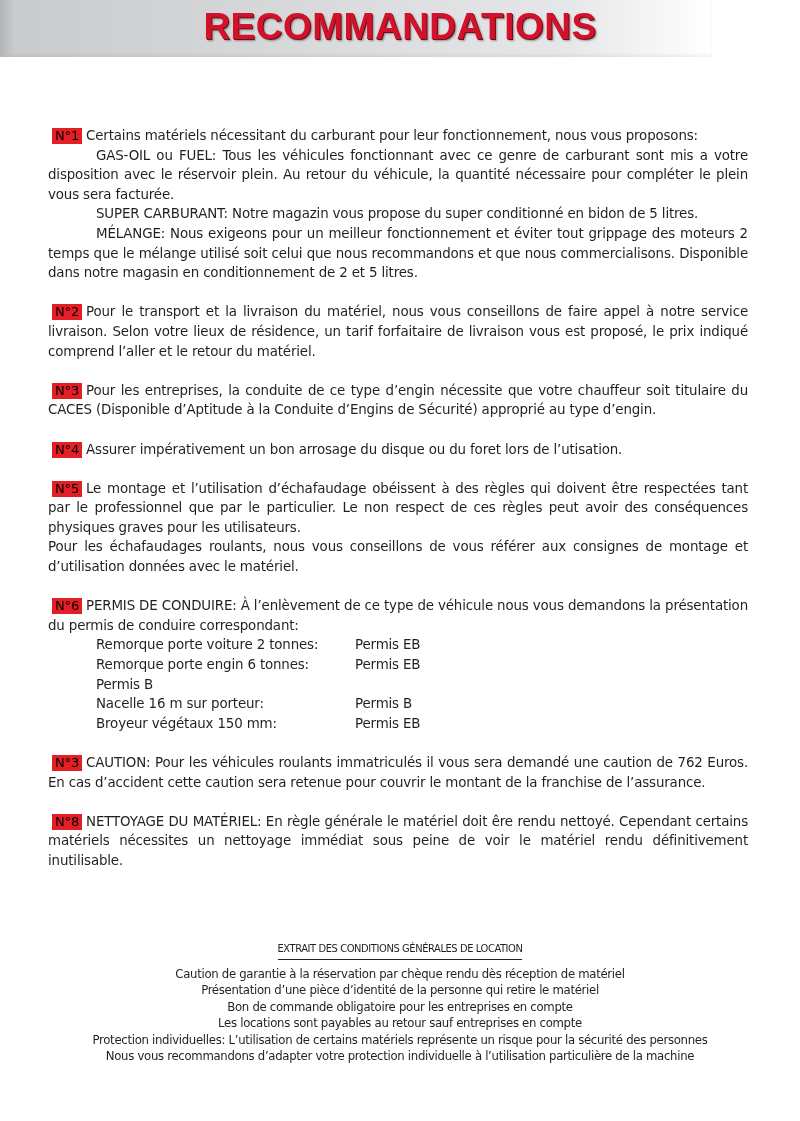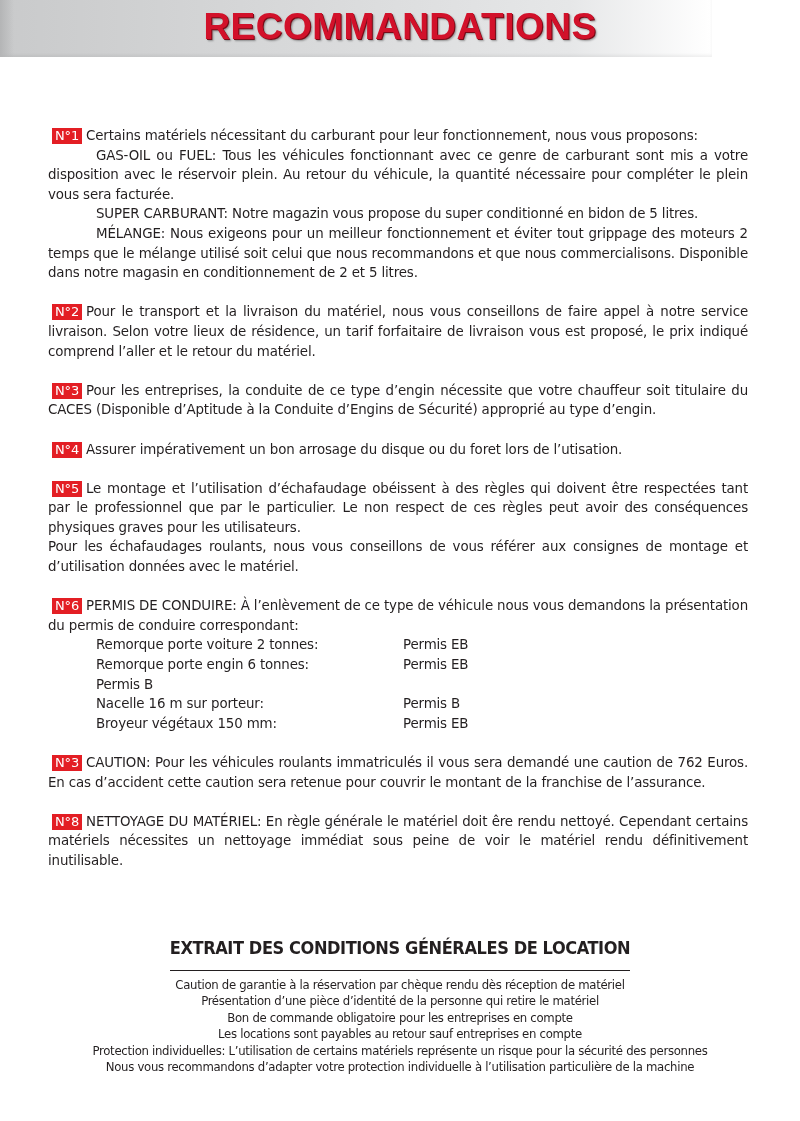--- a/index.html
+++ b/index.html
@@ -11,29 +11,29 @@
   .header::before { content: ""; position: absolute; left: 0; top: 0; width: 14px; height: 57px;
             background: linear-gradient(to right, #b4b5b6, rgba(200,201,202,0)); }
   .title { position: absolute; left: 0; width: 800px; top: 6px; text-align: center;
            font-family: "Liberation Sans", sans-serif; font-weight: bold; font-size: 37px;
            letter-spacing: 0.5px; color: #d2112a;
            text-shadow: 1px 1px 0 #7a0a17, 2px 2px 2px rgba(0,0,0,0.35); }
   .content { position: absolute; left: 48px; top: 126px; width: 700px;
              font-size: 13.4px; line-height: 19.6px; letter-spacing: -0.15px; }
   .section { margin: 0 0 19.6px 0; text-align: justify; }
   .section p { margin: 0; }
-  .badge { display: inline-block; background: #e31e24; color: #ffffff; padding: 0 3px;
+  .badge { display: inline-block; background: #e31e24; color: #000000; padding: 0 3px;
            line-height: 16px; font-size: 13px; margin-left: 4px; margin-right: 4px; }
   .permits { margin: 0; padding: 0; list-style: none; }
-  .permits li { display: flex; padding-left: 48px; gap: 48px; }
+  .permits li { display: flex; padding-left: 48px; }
   .permits .veh { width: 259px; }
   .footer { position: absolute; left: 0; width: 800px; top: 937px; text-align: center;
             font-family: "DejaVu Sans Condensed", "DejaVu Sans", sans-serif; }
-  .footer h2 { margin: 0 auto 6px auto; font-weight: bold; font-size: 18px;
-               display: inline-block; border-bottom: 1px solid #231f20; padding-bottom: 12px;
+  .footer h2 { margin: 0 auto 6px auto; font-weight: normal; font-size: 11px;
+               display: inline-block; border-bottom: 1px solid #231f20; padding-bottom: 4px;
                letter-spacing: -0.4px; }
   .footer ul { list-style: none; margin: 0; padding: 0; font-size: 13px; line-height: 16.4px;
                letter-spacing: -0.3px; }
 </style>
 </head>
 <body>
 
 <div class="header">
   <div class="title">RECOMMANDATIONS</div>
 </div>

